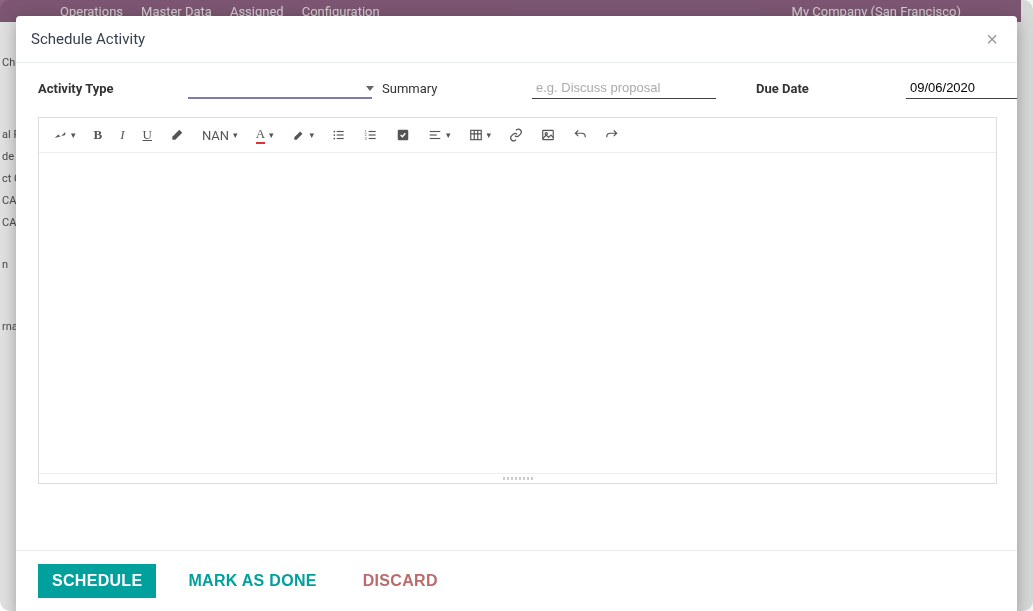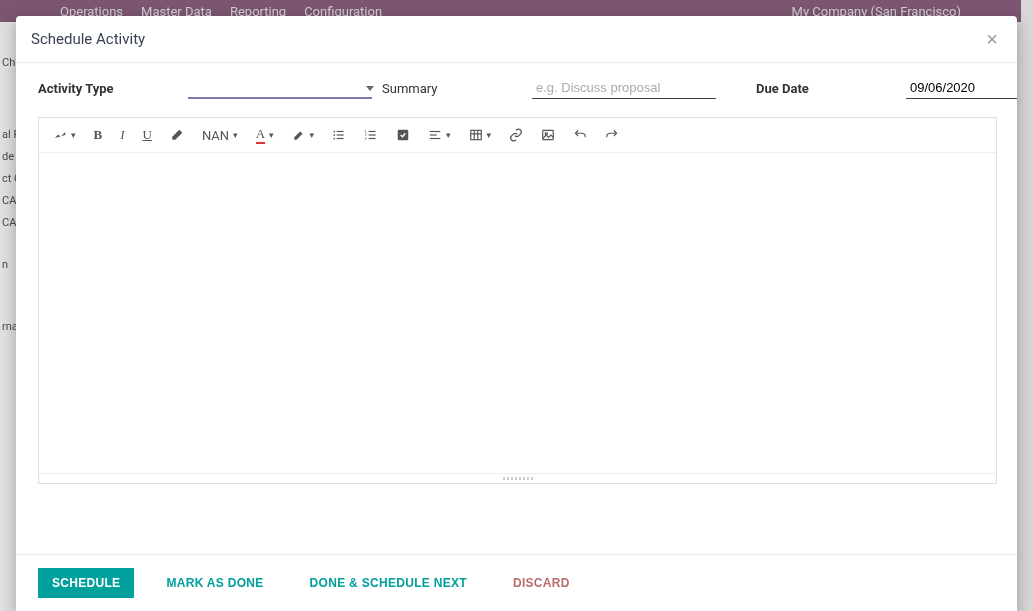--- a/index.html
+++ b/index.html
@@ -51,20 +51,21 @@
     .bg-left-strip div { height: 22px; white-space: nowrap; padding-left: 2px; color:#555;}
     
     
     .modal-overlay {
       position: absolute;
       top: 0; left: 0; right: 0; bottom: 0;
       background: rgba(0,0,0,0.12);
       display: flex;
       align-items: flex-start;
       justify-content: center;
+      border-radius: 10px;
     }
     
     .modal {
       position: absolute;
       top: 16px;
       left: 16px;
       right: 16px;
       bottom: 0;
       background: #fff;
       border-radius: 4px 4px 0 0;
@@ -204,21 +205,21 @@
     .modal-footer {
       border-top: 1px solid #e9ecef;
       padding: 13px 22px;
       display: flex;
       gap: 18px;
       align-items: center;
     }
     .btn {
       border: none;
       padding: 8px 14px;
-      font-size: 12px;
+      font-size: 16px;
       font-weight: 700;
       letter-spacing: 0.3px;
       cursor: pointer;
       background: transparent;
       color: #00A09D;
     }
     .btn-primary {
       background: #00A09D;
       color: #fff;
     }
@@ -232,21 +233,21 @@
     .icon-bold{font-weight:700;font-family:Georgia,serif;}
     .icon-italic{font-style:italic;font-family:Georgia,serif;}
     .icon-underline{text-decoration:underline;font-family:Georgia,serif;}
   </style>
 </head>
 <body>
 
 <div class="bg-page">
   <span>Operations</span>
   <span>Master Data</span>
-  <span>Reporting</span>
+  <span>Assigned</span>
   <span>Configuration</span>
   <div class="spacer"></div>
   <span>My Company (San Francisco)</span>
 </div>
 
 <div class="bg-left-strip">
   <div>Ch</div>
   <div style="height:50px"></div>
   <div>al R</div>
   <div>de</div>
@@ -395,18 +396,17 @@
         </div>
         <div class="editor-content" contenteditable="true" style=""></div>
         <div class="editor-handle"></div>
       </div>
 
     </div>
 
     <div class="modal-footer">
       <button class="btn btn-primary">SCHEDULE</button>
       <button class="btn btn-text">MARK AS DONE</button>
-      <button class="btn btn-text">DONE &amp; SCHEDULE NEXT</button>
       <button class="btn btn-muted">DISCARD</button>
     </div>
 
   </div>
 </div>
 
 </body></html>

